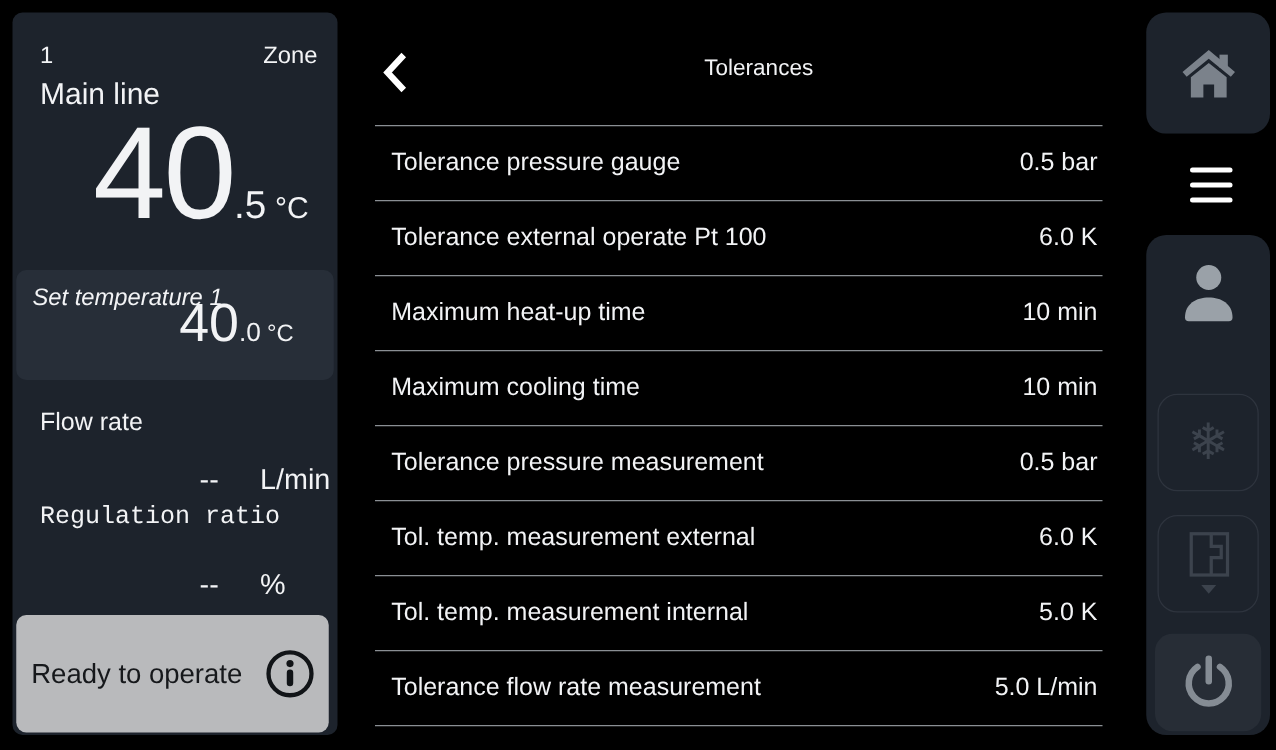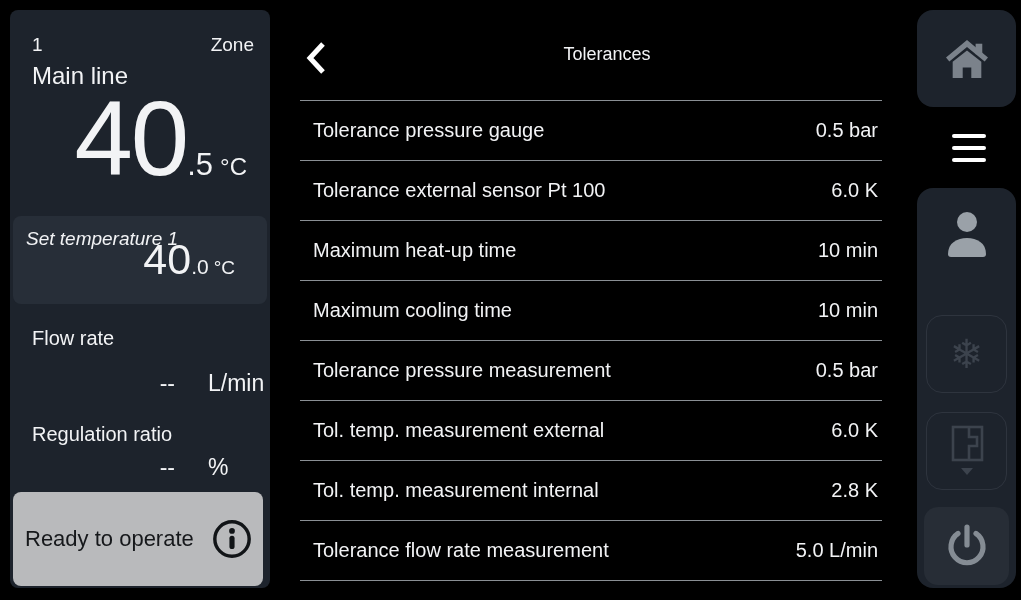--- a/index.html
+++ b/index.html
@@ -35,21 +35,21 @@
   .set-card .set-value{position:absolute;right:32px;top:22px;white-space:nowrap;line-height:1;}
   .set-value .t-int{font-size:43px;}
   .set-value .t-dec{font-size:21px;}
   .set-value .t-unit{font-size:19px;margin-left:5px;}
 
   .metric-label{position:absolute;left:22px;font-size:20px;}
   .metric-line{position:absolute;left:0;right:4px;display:flex;justify-content:flex-end;align-items:baseline;font-size:23px;line-height:1;}
   .metric-unit{display:inline-block;width:58px;margin-left:33px;}
   .flow-label{top:317px;}
   .flow-line{top:362px;}
-  .reg-label{top:413px;}
+  .reg-label{top:392px;font-family:Liberation Mono, monospace;}
   .reg-line{top:446px;}
 
   .status-button{position:absolute;left:3px;top:482px;width:250px;height:94px;background:var(--status-button);border:none;border-radius:8px;display:flex;align-items:center;justify-content:space-between;padding:0 10px 0 12px;font-size:22px;color:var(--text-dark);font-family:inherit;cursor:pointer;gap:11px;}
 
   
   .back-button{position:absolute;left:306px;top:40px;width:36px;height:36px;background:none;border:none;cursor:pointer;display:flex;align-items:center;}
   .page-title{position:absolute;left:316px;top:44px;width:582px;text-align:center;font-size:18px;font-weight:400;color:var(--text-primary);}
   .header-divider{position:absolute;left:300px;top:100px;width:582px;height:1px;background:var(--separator);}
   .tolerance-list{position:absolute;left:300px;top:101px;width:582px;text-align:right;}
   .t-row{height:60px;display:flex;align-items:center;justify-content:space-between;padding:0 4px 0 13px;font-size:20px;border-bottom:1px solid var(--separator);cursor:pointer;}
@@ -126,21 +126,21 @@
   <div class="header-divider"></div>
 
   <div class="tolerance-list">
 
       <div class="t-row">
         <span class="t-label">Tolerance pressure gauge</span>
         <span class="t-value">0.5 bar</span>
       </div>
 
       <div class="t-row">
-        <span class="t-label">Tolerance external sensor Pt 100</span>
+        <span class="t-label">Tolerance external operate Pt 100</span>
         <span class="t-value">6.0 K</span>
       </div>
 
       <div class="t-row">
         <span class="t-label">Maximum heat-up time</span>
         <span class="t-value">10 min</span>
       </div>
 
       <div class="t-row">
         <span class="t-label">Maximum cooling time</span>
@@ -152,21 +152,21 @@
         <span class="t-value">0.5 bar</span>
       </div>
 
       <div class="t-row">
         <span class="t-label">Tol. temp. measurement external</span>
         <span class="t-value">6.0 K</span>
       </div>
 
       <div class="t-row">
         <span class="t-label">Tol. temp. measurement internal</span>
-        <span class="t-value">2.8 K</span>
+        <span class="t-value">5.0 K</span>
       </div>
 
       <div class="t-row">
         <span class="t-label">Tolerance flow rate measurement</span>
         <span class="t-value">5.0 L/min</span>
       </div>
     </div>
 
   <button class="home-tile">
     <span style="display:flex;">

